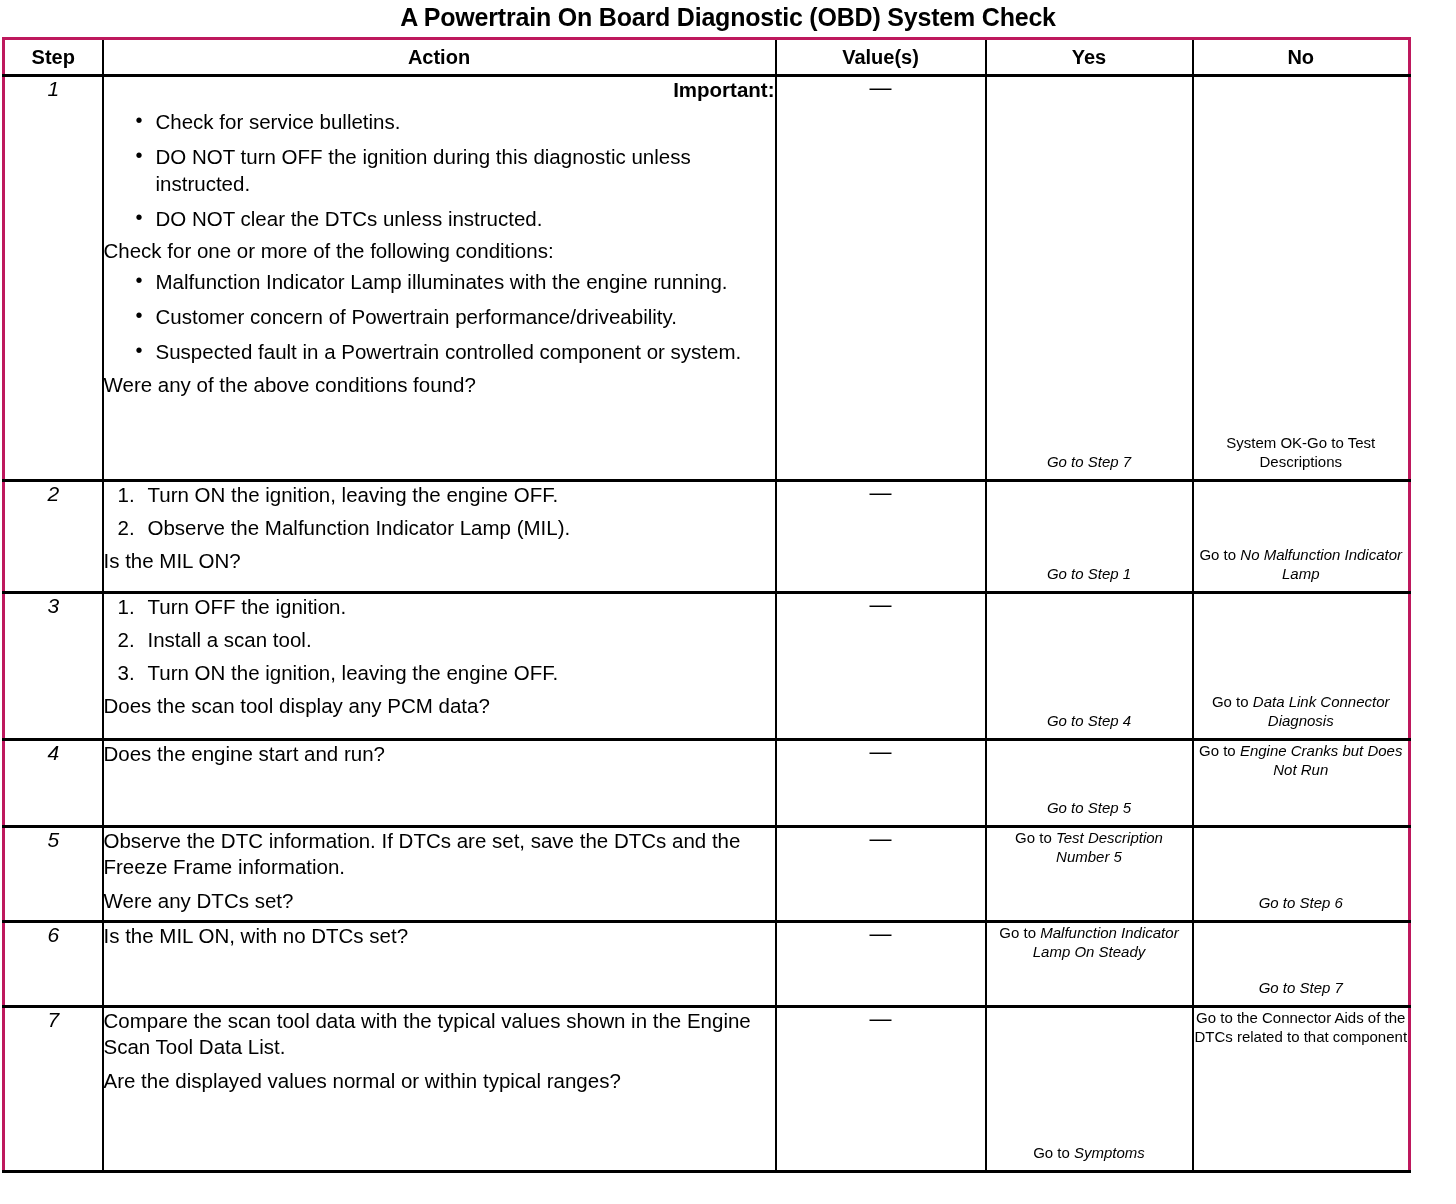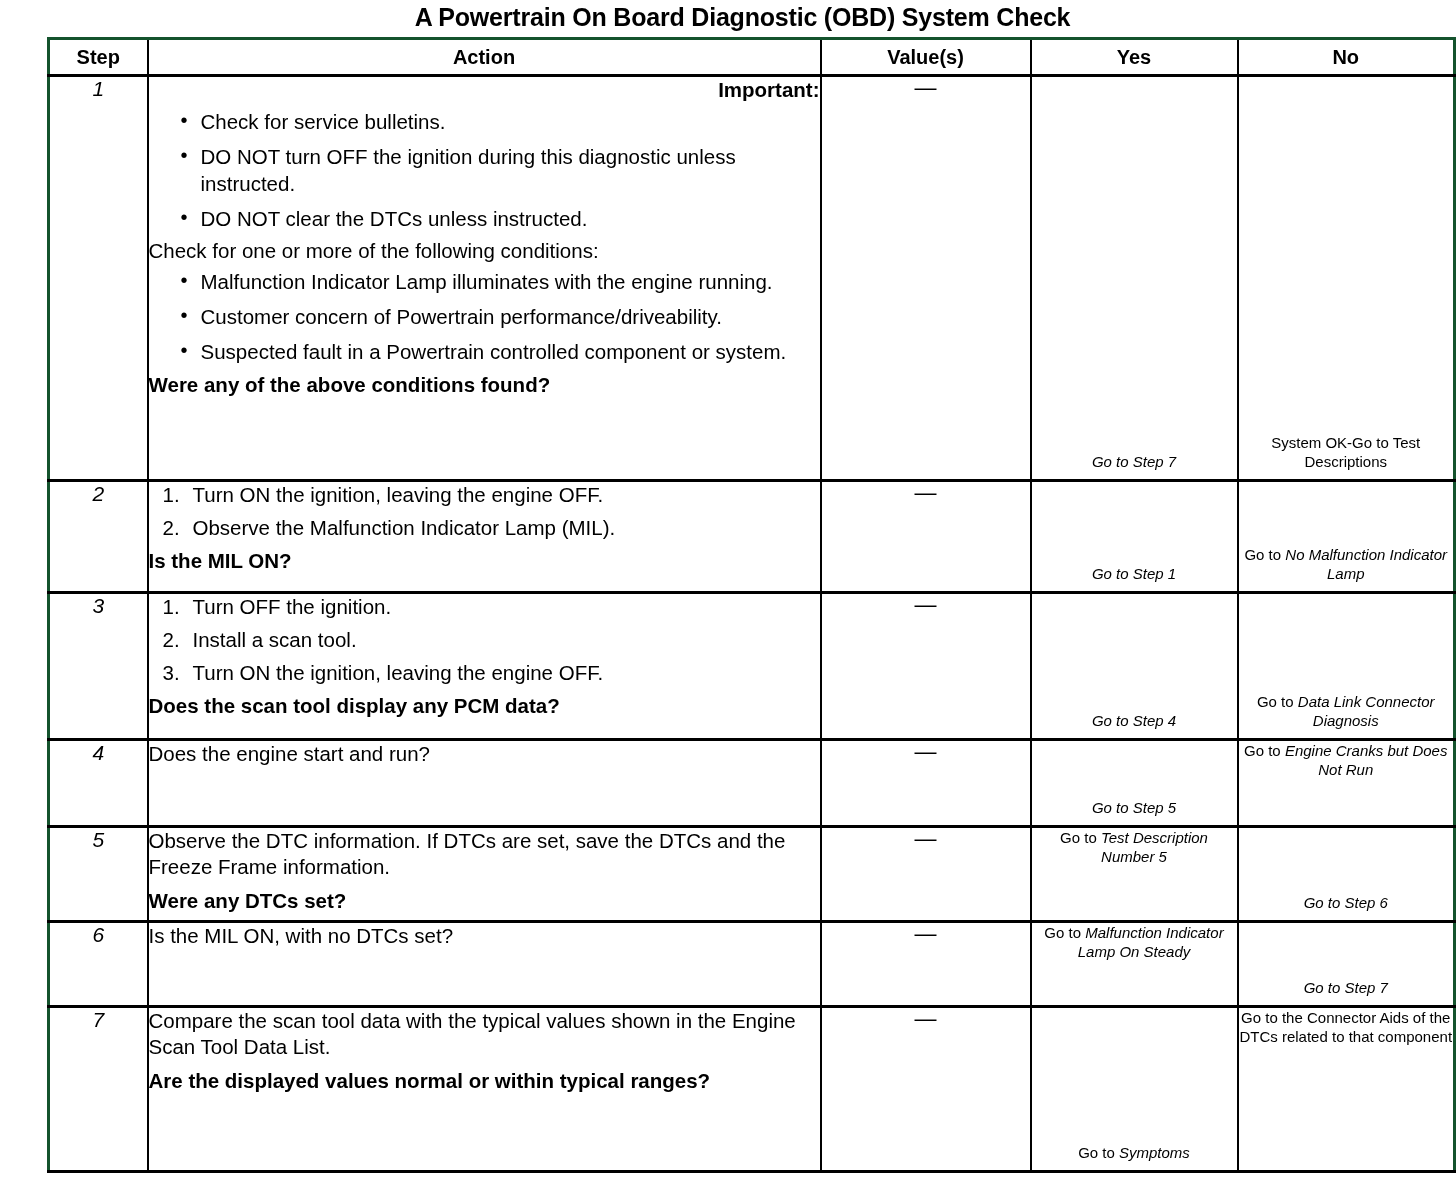--- a/index.html
+++ b/index.html
@@ -12,37 +12,36 @@
     height: 1204px;
     font-family: "Liberation Sans", sans-serif;
     color: #000000;
     overflow: hidden;
   }
   #page {
     position: relative;
     width: 1456px;
     height: 1204px;
     box-sizing: border-box;
-    padding-left: 29px;
   }
   #title {
     text-align: center;
     font-size: 25px;
     font-weight: bold;
     letter-spacing: -0.2px;
     padding-top: 4px;
     padding-bottom: 5px;
     line-height: 1.1;
   }
   table.obd {
     border-collapse: collapse;
     table-layout: fixed;
     width: 1406px;
-    margin-left: 18px;
-    border: 3px solid #14532d;
+    margin-left: 2px;
+    border: 3px solid #be185d;
   }
   table.obd col.c-step  { width: 99px; }
   table.obd col.c-act   { width: 673px; }
   table.obd col.c-val   { width: 210px; }
   table.obd col.c-yes   { width: 207px; }
   table.obd col.c-no    { width: 217px; }
 
   table.obd th, table.obd td {
     border: 2px solid #000;
     vertical-align: top;
@@ -86,21 +85,20 @@
   td.action .lead {
     font-weight: bold;
     margin: 0 0 6px 0;
     text-align: right;
   }
   td.action .plain {
     margin: 0 0 4px 0;
   }
   td.action .tail {
     margin: 7px 0 0 0;
-    font-weight: bold;
   }
   ul.bullets {
     list-style: none;
     margin: 0 0 6px 0;
     padding: 0 0 0 30px;
   }
   ul.bullets li {
     position: relative;
     margin: 0 0 9px 0;
     padding-left: 22px;

